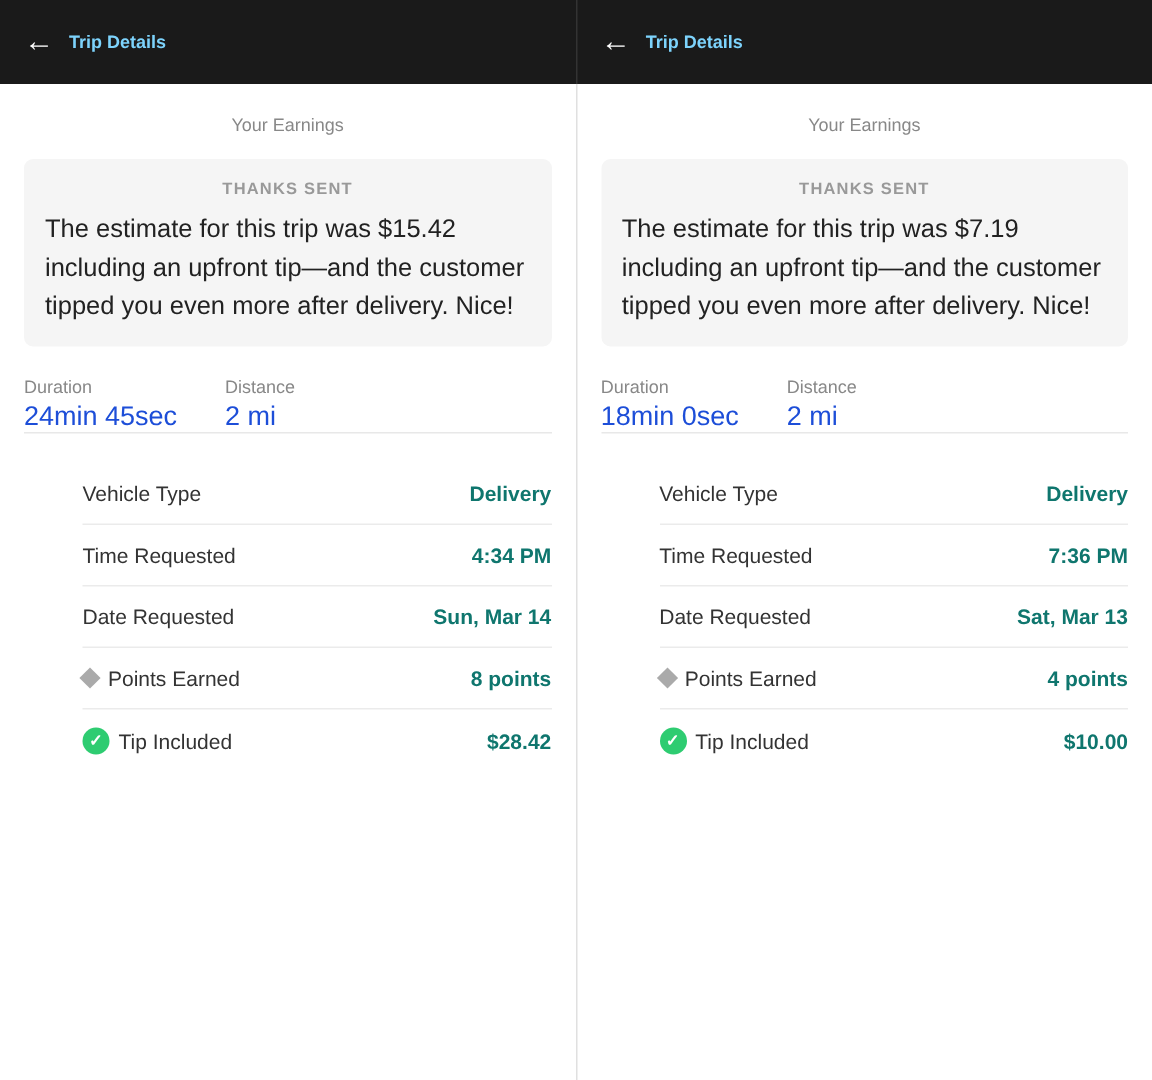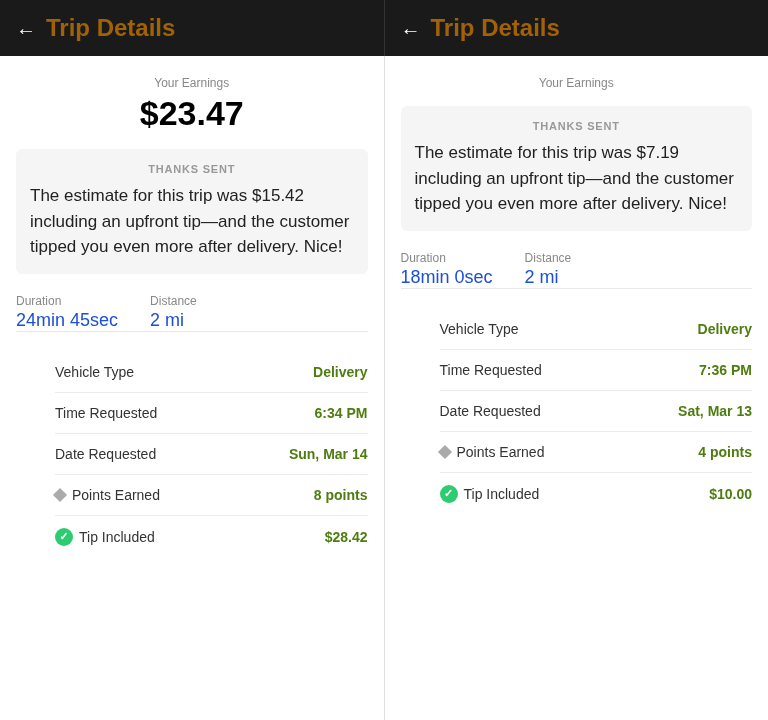--- a/index.html
+++ b/index.html
@@ -32,22 +32,22 @@
       border-right: none;
     }
 
     .back-arrow {
       color: #fff;
       font-size: 20px;
       font-weight: 300;
     }
 
     .header-title {
-      color: #a16207;
-      font-size: 24px;
+      color: #7dd3fc;
+      font-size: 12px;
       font-weight: 600;
     }
 
     .panels-container {
       display: flex;
       flex: 1;
       overflow: hidden;
     }
 
     .panel {
@@ -143,21 +143,21 @@
       border-bottom: none;
     }
 
     .detail-key {
       font-size: 14px;
       color: #333;
     }
 
     .detail-value {
       font-size: 14px;
-      color: #4d7c0f;
+      color: #0f766e;
       font-weight: 600;
       text-align: right;
     }
 
     .tip-row .detail-key {
       display: flex;
       align-items: center;
       gap: 6px;
     }
 
@@ -206,21 +206,20 @@
     <div class="header-panel">
       <span class="back-arrow">←</span>
       <span class="header-title">Trip Details</span>
     </div>
   </div>
 
 <div class="panels-container">
 <div class="panel">
       <div class="earnings-section">
         <div class="earnings-label">Your Earnings</div>
-        <div class="earnings-amount">$23.47</div>
       </div>
       <div class="thanks-box">
         <div class="thanks-title">THANKS SENT</div>
         <div class="thanks-text">The estimate for this trip was $15.42 including an upfront tip—and the customer tipped you even more after delivery. Nice!</div>
       </div>
       <div class="metrics-row">
         <div class="metric">
           <span class="metric-label">Duration</span>
           <span class="metric-value">24min 45sec</span>
         </div>
@@ -229,21 +228,21 @@
           <span class="metric-value">2 mi</span>
         </div>
       </div>
       <div class="detail-rows">
         <div class="detail-row">
           <div class="detail-key">Vehicle Type</div>
           <div class="detail-value">Delivery</div>
         </div>
         <div class="detail-row">
           <div class="detail-key">Time Requested</div>
-          <div class="detail-value">6:34 PM</div>
+          <div class="detail-value">4:34 PM</div>
         </div>
         <div class="detail-row">
           <div class="detail-key">Date Requested</div>
           <div class="detail-value">Sun, Mar 14</div>
         </div>
         <div class="detail-row">
           <div class="points-key"><span class="diamond-icon"></span>Points Earned</div>
           <div class="detail-value">8 points</div>
         </div>
         <div class="detail-row tip-row">

